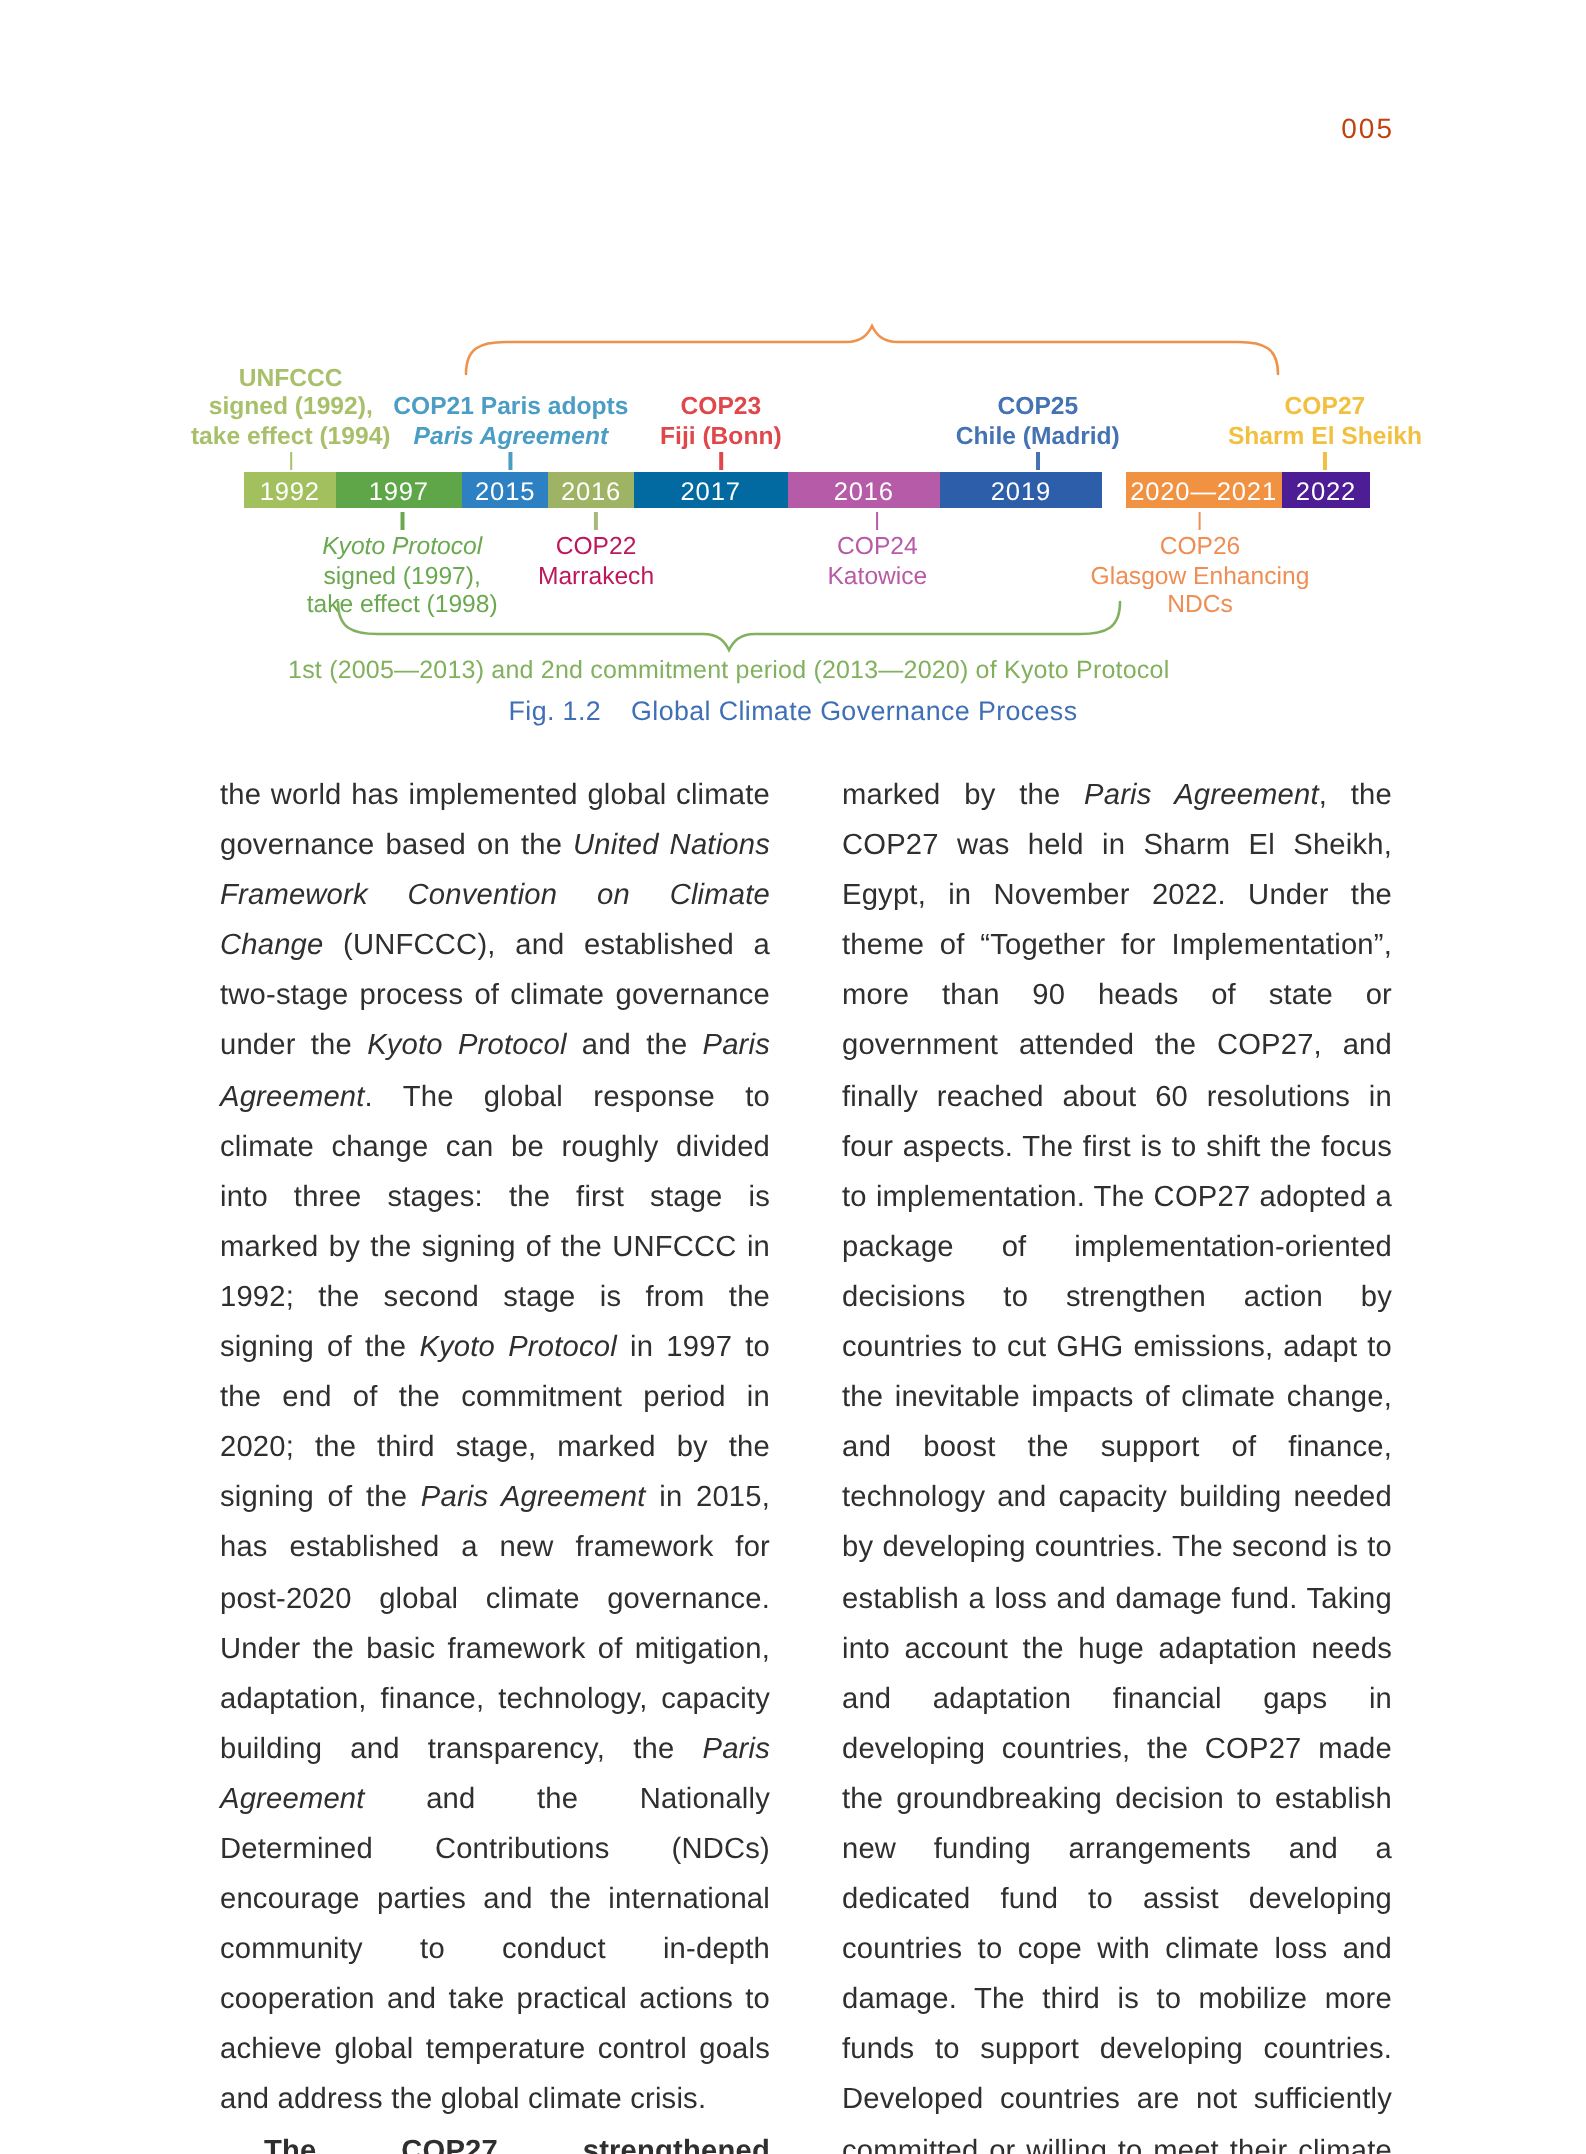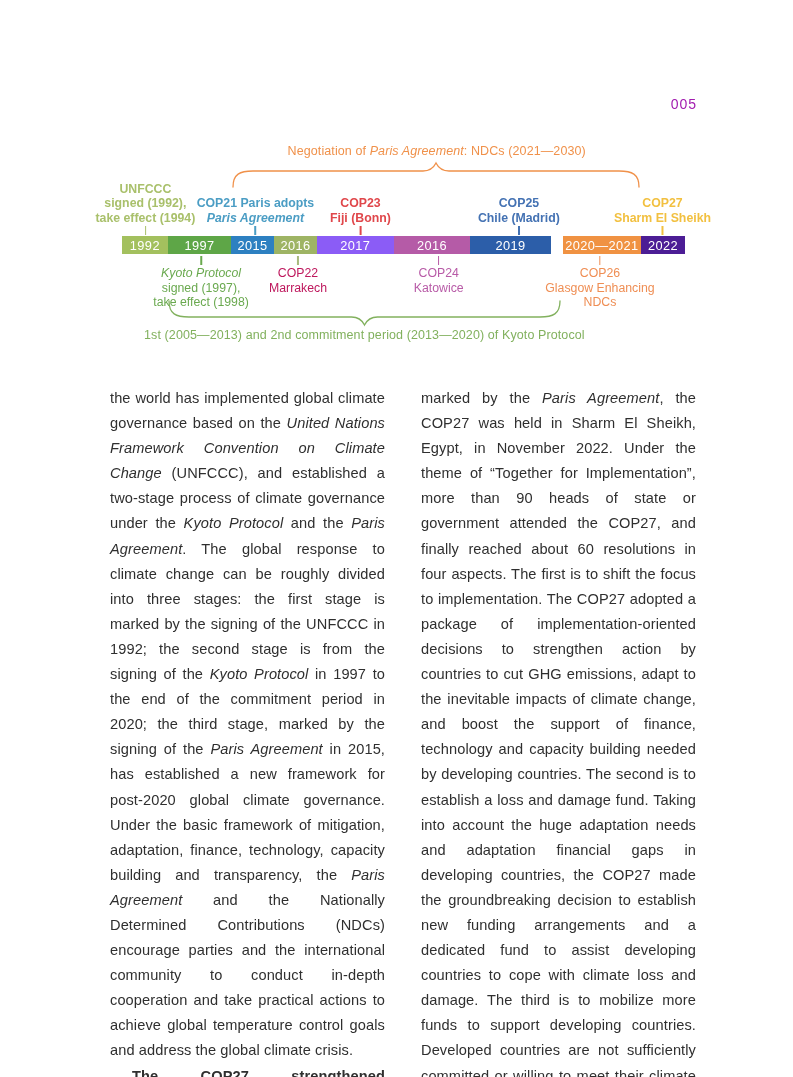--- a/index.html
+++ b/index.html
@@ -54,34 +54,33 @@
     margin:0; text-align:justify;
     font-size:14.6px; line-height:25.1px; letter-spacing:0.1px;
   }
   .col p.indent { text-indent:22px; }
 </style>
 </head>
 <body>
 
 <div class="page">
 
-  <div class="page-num" style="color: #a21caf; margin-top: 40px;">005</div>
+  <div class="page-num" style="color: #c2410c;">005</div>
 
   <div class="figure">
-    <div class="annot" id="topAnnotation" style="left: 436.717px; color: rgb(240, 145, 74);"><span>Negotiation of </span><span style="font-style: italic;">Paris Agreement</span><span>: NDCs (2021—2030)</span></div>
     <svg class="brace" id="topBrace" viewBox="0 0 406 26" style="left: 233.474px; width: 406px; height: 26px;">
         <path d="M0 25 C0 12, 7 9, 20 9 L190 9 C198 9, 201 5, 203 1 C205 5, 208 9, 216 9 L386 9 C399 9, 406 12, 406 25" stroke="#f0914a"></path>
       </svg>
 
     <div class="bar" id="bar">
         <div class="seg" style="width: 8.3%; background: rgb(163, 192, 94);">1992</div>
         <div class="seg" style="width: 11.5%; background: rgb(94, 166, 71);">1997</div>
         <div class="seg" style="width: 7.8%; background: rgb(45, 128, 193);">2015</div>
         <div class="seg" style="width: 7.8%; background: rgb(158, 180, 100);">2016</div>
-        <div class="seg" style="width: 13.9%; background: #8b5cf6;">2017</div>
+        <div class="seg" style="width: 13.9%; background: #0369a1;">2017</div>
         <div class="seg" style="width: 13.9%; background: rgb(181, 91, 167);">2016</div>
         <div class="seg" style="width: 14.6%; background: rgb(44, 94, 169);">2019</div>
         <div class="seg" style="width: 14.2%; background: rgb(240, 146, 66); margin-left: 12px;">2020—2021</div>
         <div class="seg" style="width: 8%; background: #4c1d95;">2022</div>
       </div>
     <div id="evtLayer">
         <div class="evt above" style="left: 145.364px; color: rgb(169, 192, 107);">
           <div>UNFCCC</div>
           <div>signed (1992),</div>
           <div>take effect (1994)</div>
@@ -129,20 +128,23 @@
           <div>Glasgow Enhancing</div>
           <div>NDCs</div>
         </div>
       </div>
 
     <svg class="brace" id="bottomBrace" viewBox="0 0 391 26" style="left: 168.729px; width: 391px; height: 26px;">
         <path d="M0 1 C0 14, 7 17, 20 17 L182.5 17 C190.5 17, 193.5 21, 195.5 25 C197.5 21, 200.5 17, 208.5 17 L371 17 C384 17, 391 14, 391 1" stroke="#82b15e"></path>
       </svg>
     <div class="annot" id="bottomAnnotation" style="left: 364.372px; color: rgb(130, 177, 94);">1st (2005—2013) and 2nd commitment period (2013—2020) of Kyoto Protocol</div>
 
+    <div class="caption" style="color: rgb(63, 111, 181);">
+      <span>Fig. 1.2</span><span class="cap-title">Global Climate Governance Process</span>
+    </div>
   </div>
 
   <div class="cols">
     <div class="col" id="colLeft">
         <p><span>the world has implemented global climate governance based on the </span><span style="font-style: italic;">United Nations Framework Convention on Climate Change</span><span> (UNFCCC), and established a two-stage process of climate governance under the </span><span style="font-style: italic;">Kyoto Protocol</span><span> and the </span><span style="font-style: italic;">Paris Agreement</span><span>. The global response to climate change can be roughly divided into three stages: the first stage is marked by the signing of the UNFCCC in 1992; the second stage is from the signing of the </span><span style="font-style: italic;">Kyoto Protocol</span><span> in 1997 to the end of the commitment period in 2020; the third stage, marked by the signing of the </span><span style="font-style: italic;">Paris Agreement</span><span> in 2015, has established a new framework for post-2020 global climate governance. Under the basic framework of mitigation, adaptation, finance, technology, capacity building and transparency, the </span><span style="font-style: italic;">Paris Agreement</span><span> and the Nationally Determined Contributions (NDCs) encourage parties and the international community to conduct in-depth cooperation and take practical actions to achieve global temperature control goals and address the global climate crisis.</span></p>
         <p class="indent"><span style="font-weight: 700;">The COP27 strengthened international cooperation and established a loss and damage fund.</span></p>
       </div>
     <div class="col" id="colRight">
         <p><span>marked by the </span><span style="font-style: italic;">Paris Agreement</span><span>, the COP27 was held in Sharm El Sheikh, Egypt, in November 2022. Under the theme of “Together for Implementation”, more than 90 heads of state or government attended the COP27, and finally reached about 60 resolutions in four aspects. The first is to shift the focus to implementation. The COP27 adopted a package of implementation-oriented decisions to strengthen action by countries to cut GHG emissions, adapt to the inevitable impacts of climate change, and boost the support of finance, technology and capacity building needed by developing countries. The second is to establish a loss and damage fund. Taking into account the huge adaptation needs and adaptation financial gaps in developing countries, the COP27 made the groundbreaking decision to establish new funding arrangements and a dedicated fund to assist developing countries to cope with climate loss and damage. The third is to mobilize more funds to support developing countries. Developed countries are not sufficiently committed or willing to meet their climate finance targets. COP27 called on developed countries to contribute resources to the second replenishment of the Green Climate Fund,</span></p>
       </div>

